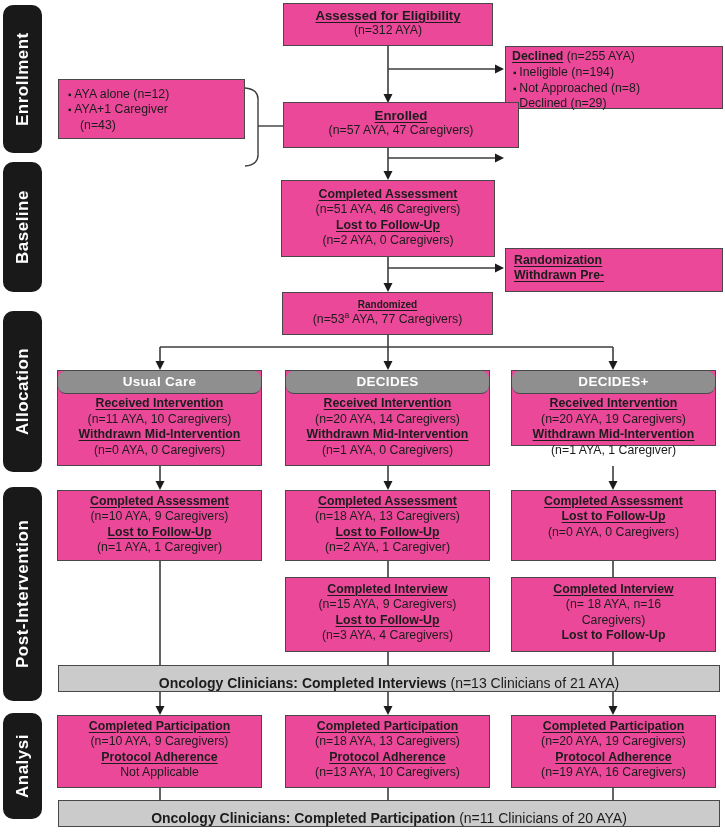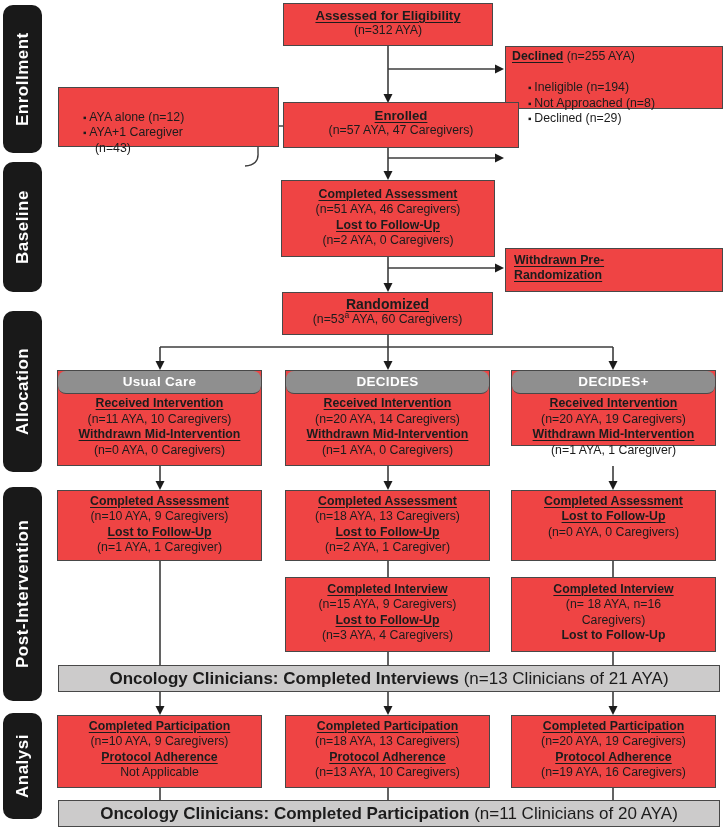--- a/index.html
+++ b/index.html
@@ -1,35 +1,35 @@
 <!DOCTYPE html>
 <html><head>
 <meta charset="utf-8">
 <style>
   html,body{margin:0;padding:0;background:#fff;}
   #stage{position:relative;width:725px;height:832px;background:#ffffff;overflow:hidden;
          font-family:"Liberation Sans","DejaVu Sans",sans-serif;color:#1c1c1c;}
   svg.wires{position:absolute;left:0;top:0;z-index:1;}
-  .fbox{position:absolute;z-index:2;background:#ef4444;border:1.7px solid #484848;box-sizing:border-box;
+  .fbox{position:absolute;z-index:2;background:#ec4899;border:1.7px solid #484848;box-sizing:border-box;
         font-size:12.3px;line-height:15.4px;}
   .centered{text-align:center;}
   .u{font-weight:bold;text-decoration:underline;text-underline-offset:2px;text-decoration-thickness:1.4px;}
   .side-label{position:absolute;left:3px;width:39px;z-index:2;background:#191919;color:#fff;
         border-radius:10px;display:flex;align-items:center;justify-content:center;
         font-weight:bold;font-size:17px;letter-spacing:.5px;
         writing-mode:vertical-rl;transform:rotate(180deg);}
-  .bullets{list-style:none;margin:16px;padding:0;}
+  .bullets{list-style:none;margin:1px;padding:0;}
   .bullets li{padding-left:12px;text-indent:-12px;white-space:pre-line;}
   .bullets li::before{content:"\25AA\00A0";font-size:10px;}
   .arm-head{background:#8f8f8f;color:#fff;font-weight:bold;font-size:13.5px;text-align:center;
         padding:3px 0 4px 0;border-bottom:1.7px solid #484848;letter-spacing:.3px;border-radius:8px;}
   .arm-body{padding-top:2px;}
   .clin-bar{position:absolute;left:58px;width:662px;height:27px;z-index:2;background:#cccbcb;
-        border:1.7px solid #484848;box-sizing:border-box;display:flex;align-items:center;
-        justify-content:center;font-size:17px;}
+        border:1.7px solid #484848;box-sizing:border-box;display:flex;align-items:flex-end;
+        justify-content:center;font-size:14px;}
   .clin-bar span{white-space:pre;}
   .pre{white-space:pre;}
   sup.fn{font-size:8.5px;vertical-align:super;line-height:0;}
 </style>
 </head>
 <body>
 
 <div id="stage">
 
   <svg class="wires" width="725" height="832">
@@ -96,21 +96,21 @@
 
   <div class="fbox" style="left:505px;top:46px;width:218px;height:63px;padding:2px 6px;">
     <div><span class="u">Declined</span><span class="pre"> (n=255 AYA)</span></div>
     <ul class="bullets">
       <li>Ineligible (n=194)</li>
       <li>Not Approached (n=8)</li>
       <li>Declined (n=29)</li>
     </ul>
   </div>
 
-  <div class="fbox" style="left:58px;top:87px;width:221px;height:60px;padding:6px 4px 0 8px;">
+  <div class="fbox" style="left:58px;top:79px;width:187px;height:60px;padding:6px 4px 0 8px;">
     <ul class="bullets">
       <li>AYA alone (n=12)</li>
       <li>AYA+1 Caregiver
 (n=43)</li>
     </ul>
   </div>
 
   <div class="fbox centered" style="left:283px;top:102px;width:236px;height:46px;padding-top:5px;">
     <div class="u" style="font-size:13.2px;">Enrolled</div>
     <div>(n=57 AYA, 47 Caregivers)</div>
@@ -118,27 +118,27 @@
 
 
   <div class="fbox centered" style="left:281px;top:180px;width:214px;height:77px;padding-top:6px;">
     <div class="u">Completed Assessment</div>
     <div>(n=51 AYA, 46 Caregivers)</div>
     <div class="u">Lost to Follow-Up</div>
     <div>(n=2 AYA, 0 Caregivers)</div>
   </div>
 
   <div class="fbox" style="left:505px;top:248px;width:218px;height:44px;padding:4px 8px;">
+    <div class="u">Randomization</div>
     <div class="u">Withdrawn Pre-</div>
-    <div class="u">Randomization</div>
   </div>
 
   <div class="fbox centered" style="left:282px;top:292px;width:211px;height:43px;padding-top:4px;">
-    <div class="u" style="font-size:14px;">Randomized</div>
-    <div><span class="pre">(n=53</span><sup class="fn">a</sup><span class="pre"> AYA, 60 Caregivers)</span></div>
+    <div class="u" style="font-size:10px;">Randomized</div>
+    <div><span class="pre">(n=53</span><sup class="fn">a</sup><span class="pre"> AYA, 77 Caregivers)</span></div>
   </div>
 
   <div class="fbox centered" style="left:57px;top:370px;width:205px;height:96px;padding:0;">
     <div class="arm-head">Usual Care</div>
     <div class="arm-body">
       <div class="u">Received Intervention</div>
       <div>(n=11 AYA, 10 Caregivers)</div>
       <div class="u">Withdrawn Mid-Intervention</div>
       <div>(n=0 AYA, 0 Caregivers)</div>
     </div>

